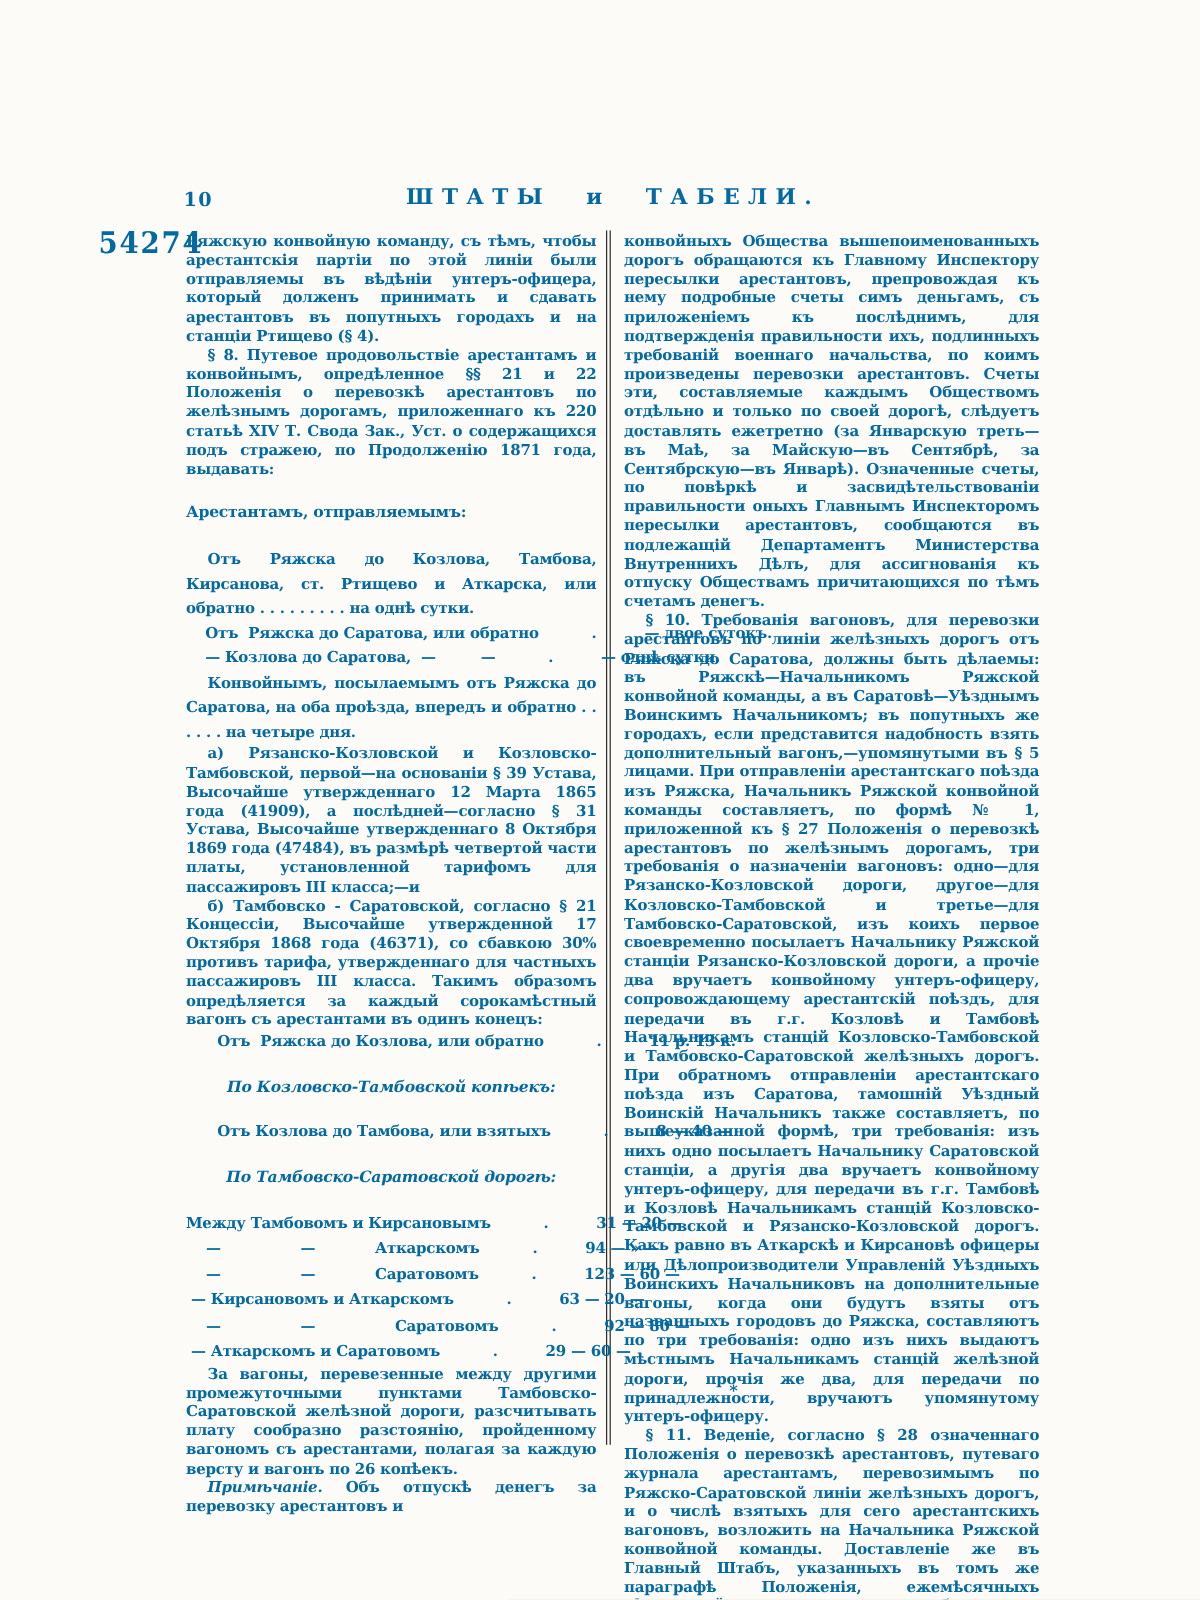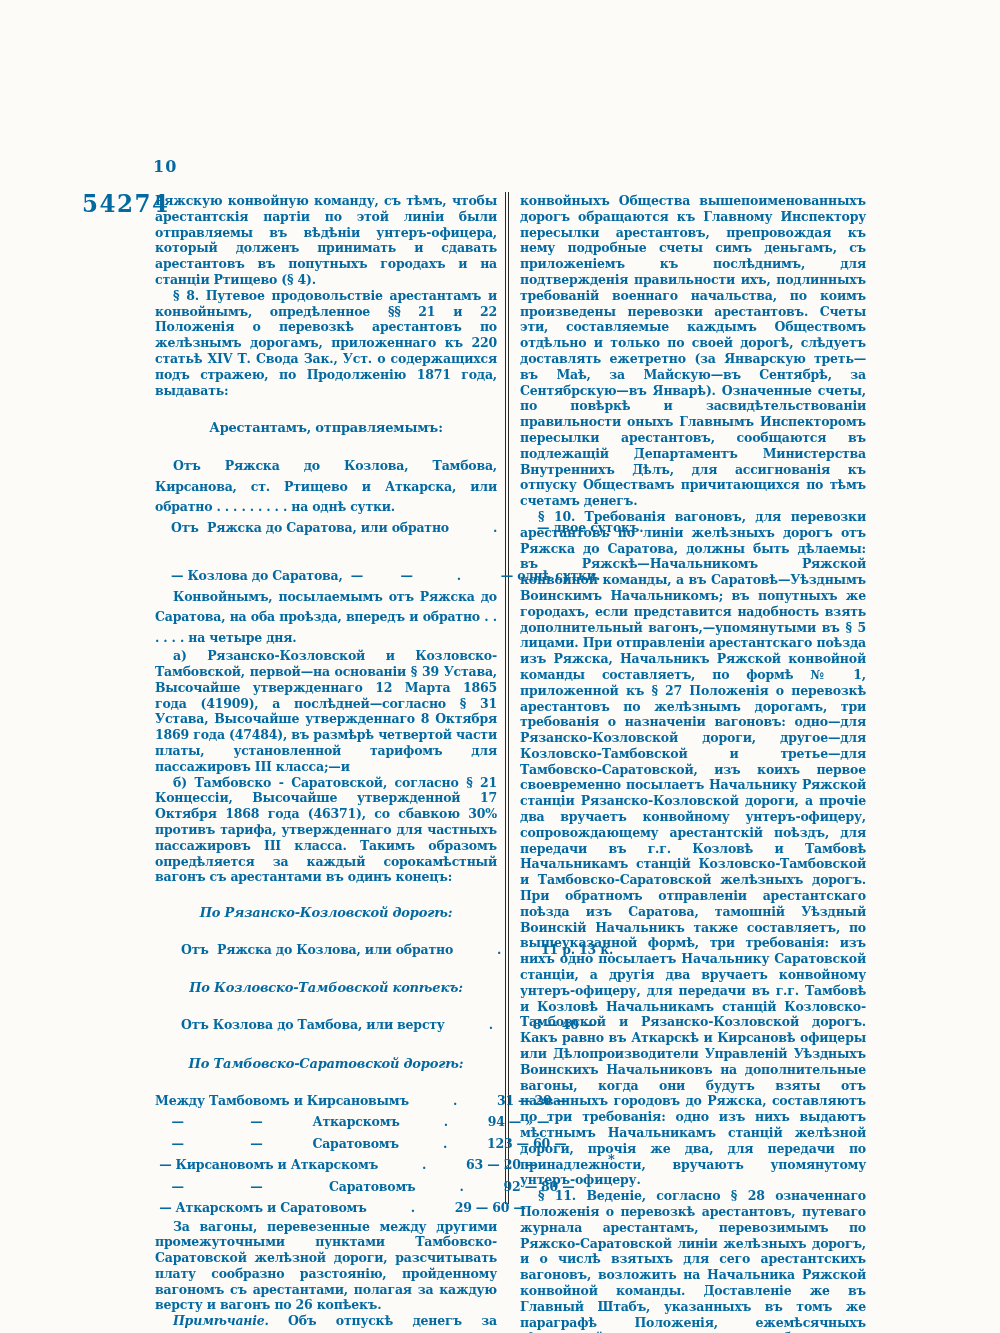--- a/index.html
+++ b/index.html
@@ -38,21 +38,21 @@
   .col-left{left:155px;width:342px;}
   .col-right{left:520px;width:346px;}
   .divider{
     position:absolute;left:505px;top:192px;height:1012px;width:4px;
     border-left:1.5px solid #2a2a28;border-right:1.5px solid #2a2a28;
     box-sizing:border-box;
   }
   p{margin:0;padding:0;text-align:justify;}
   .indent{text-indent:18px;}
   .c-head{
-    text-align:center;text-indent:0;
+    text-indent:0;
     margin:22px 0 20px 0;font-size:13px;
   }
   .road-head{
     text-align:center;text-indent:0;
     font-style:italic;font-size:13px;
     margin:20px 0 18px 0;
   }
   .list-block p{line-height:20.5px;}
   .leader-row{display:flex;align-items:flex-end;line-height:20.5px;gap:39px;}
   .leader-row .lbl{white-space:pre;}
@@ -65,61 +65,61 @@
     position:absolute;left:608px;top:1152px;
     font-size:13px;
   }
 </style>
 </head>
 <body>
 
 <div class="page">
 
   <div class="pageno">10</div>
+  <div class="jtitle">ШТАТЫ и ТАБЕЛИ.</div>
   <div class="actno">54274</div>
 
   <div class="divider"></div>
 
   <div class="col col-left">
     <p>Ряжскую конвойную команду, съ тѣмъ, чтобы арестантскія партіи по этой линіи были отправляемы въ вѣдѣніи унтеръ-офицера, который долженъ принимать и сдавать арестантовъ въ попутныхъ городахъ и на станціи Ртищево (§ 4).</p>
     <p class="indent">§ 8. Путевое продовольствіе арестантамъ и конвойнымъ, опредѣленное §§ 21 и 22 Положенія о перевозкѣ арестантовъ по желѣзнымъ дорогамъ, приложеннаго къ 220 статьѣ XIV Т. Свода Зак., Уст. о содержащихся подъ стражею, по Продолженію 1871 года, выдавать:</p>
 
     <p class="c-head">Арестантамъ, отправляемымъ:</p>
 
     <div class="list-block">
       <p class="indent">Отъ Ряжска до Козлова, Тамбова, Кирсанова, ст. Ртищево и Аткарска, или обратно . . . . . . . . . на однѣ сутки.</p>
       <div class="leader-row" style="padding-left:16px;">
         <span class="lbl">Отъ  Ряжска до Саратова, или обратно</span>
         <span class="dots">. .</span>
         <span class="val">— двое сутокъ.</span>
       </div>
-      <div class="leader-row" style="padding-left:16px;margin-top:28px;">
+      <div class="leader-row" style="padding-left:16px;">
         <span class="lbl">— Козлова до Саратова,  —         —</span>
         <span class="dots">. .</span>
         <span class="val">— однѣ сутки.</span>
       </div>
       <p class="indent">Конвойнымъ, посылаемымъ отъ Ряжска до Саратова, на оба проѣзда, впередъ и обратно . . . . . . на четыре дня.</p>
     </div>
 
     <p class="indent">а) Рязанско-Козловской и Козловско-Тамбовской, первой—на основаніи § 39 Устава, Высочайше утвержденнаго 12 Марта 1865 года (41909), а послѣдней—согласно § 31 Устава, Высочайше утвержденнаго 8 Октября 1869 года (47484), въ размѣрѣ четвертой части платы, установленной тарифомъ для пассажировъ III класса;—и</p>
     <p class="indent">б) Тамбовско - Саратовской, согласно § 21 Концессіи, Высочайше утвержденной 17 Октября 1868 года (46371), со сбавкою 30% противъ тарифа, утвержденнаго для частныхъ пассажировъ III класса. Такимъ образомъ опредѣляется за каждый сорокамѣстный вагонъ съ арестантами въ одинъ конецъ:</p>
 
-    <p class="road-head">По Рязанско-Козловской дорогѣ:</p>
     <div class="tariff-block">
       <div class="leader-row pad-l">
         <span class="lbl">Отъ  Ряжска до Козлова, или обратно</span>
         <span class="dots">. . . .</span>
         <span class="val">11 р. 13 к.</span>
       </div>
     </div>
 
     <p class="road-head">По Козловско-Тамбовской копѣекъ:</p>
     <div class="tariff-block">
       <div class="leader-row pad-l">
-        <span class="lbl">Отъ Козлова до Тамбова, или версту</span>
+        <span class="lbl">Отъ Козлова до Тамбова, или взятыхъ</span>
         <span class="dots">. . . .</span>
         <span class="val">8 — 40 —</span>
       </div>
     </div>
 
     <p class="road-head">По Тамбовско-Саратовской дорогѣ:</p>
     <div class="tariff-block">
       <div class="leader-row">
         <span class="lbl">Между Тамбовомъ и Кирсановымъ</span>
         <span class="dots">. . . . . .</span>

